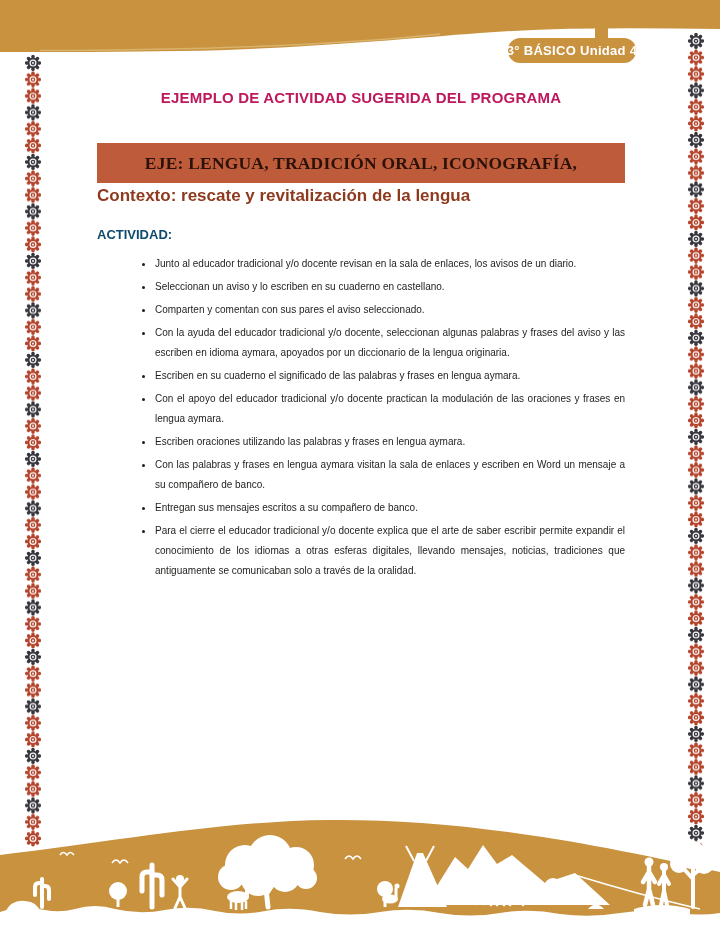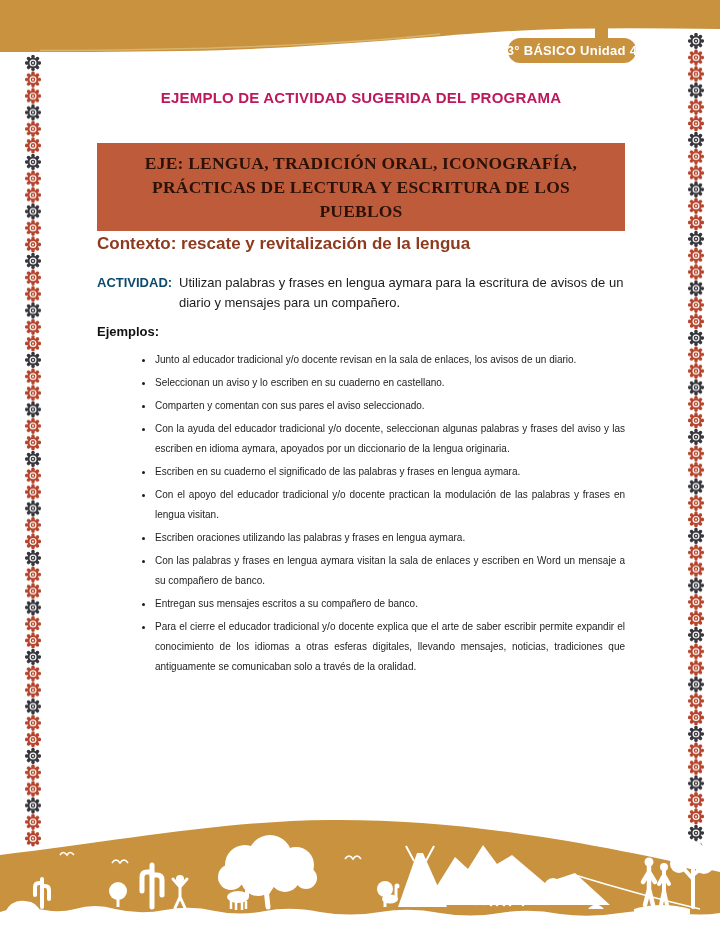--- a/index.html
+++ b/index.html
@@ -128,40 +128,37 @@
   </svg>
   <svg class="chain-right" width="16" height="828" aria-hidden="true">
     <rect width="16" height="828" fill="url(#chainPat)"></rect>
   </svg>
 
   <div class="content">
     <div class="page-heading">EJEMPLO DE ACTIVIDAD SUGERIDA DEL PROGRAMA</div>
 
     <div class="eje-banner">
       <div>EJE: LENGUA, TRADICIÓN ORAL, ICONOGRAFÍA,</div>
-      <div>PRÁCTICAS DE LECTURA Y ESCRITURA DE LOS PUEBLOS</div>
     </div>
 
     <div class="context-heading">Contexto: rescate y revitalización de la lengua</div>
 
     <div class="activity-row">
       <span class="activity-label">ACTIVIDAD:</span>
-      <span class="activity-text">Utilizan palabras y frases en lengua aymara para la escritura de avisos de un diario y mensajes para un compañero.</span>
     </div>
 
-    <div class="examples-heading">Ejemplos:</div>
 
     <ul class="examples-list">
 
     <li>Junto al educador tradicional y/o docente revisan en la sala de enlaces, los avisos de un diario.</li>
         <li>Seleccionan un aviso y lo escriben en su cuaderno en castellano.</li>
         <li>Comparten y comentan con sus pares el aviso seleccionado.</li>
         <li>Con la ayuda del educador tradicional y/o docente, seleccionan algunas palabras y frases del aviso y las escriben en idioma aymara, apoyados por un diccionario de la lengua originaria.</li>
         <li>Escriben en su cuaderno el significado de las palabras y frases en lengua aymara.</li>
-        <li>Con el apoyo del educador tradicional y/o docente practican la modulación de las palabras y frases en lengua visitan.</li>
+        <li>Con el apoyo del educador tradicional y/o docente practican la modulación de las oraciones y frases en lengua aymara.</li>
         <li>Escriben oraciones utilizando las palabras y frases en lengua aymara.</li>
         <li>Con las palabras y frases en lengua aymara visitan la sala de enlaces y escriben en Word un mensaje a su compañero de banco.</li>
         <li>Entregan sus mensajes escritos a su compañero de banco.</li>
         <li>Para el cierre el educador tradicional y/o docente explica que el arte de saber escribir permite expandir el conocimiento de los idiomas a otras esferas digitales, llevando mensajes, noticias, tradiciones que antiguamente se comunicaban solo a través de la oralidad.</li>
       </ul>
   </div>
 
   <svg class="bottom-band" width="720" height="115" viewBox="0 0 720 115" aria-hidden="true">
 
     <path class="gold-fill" d="M0,38 C120,24 220,4 330,3 C440,2 560,18 720,55 L720,115 H0 Z"></path>

